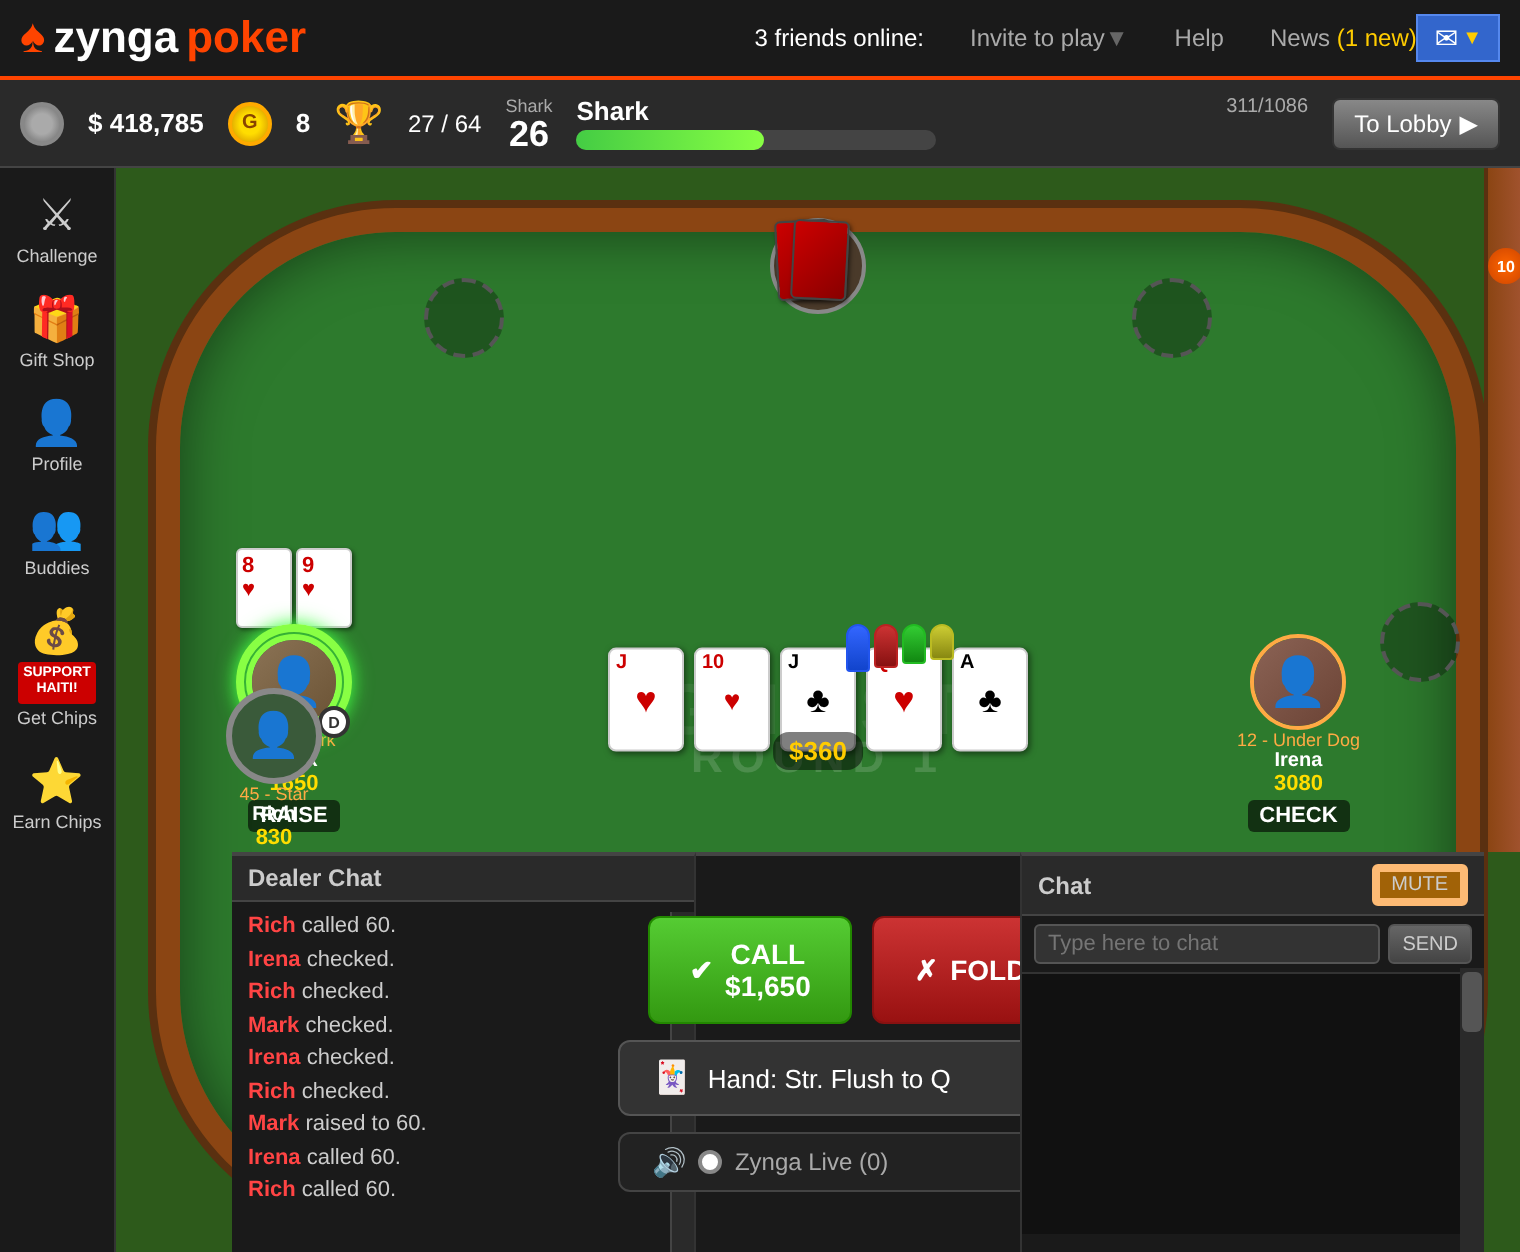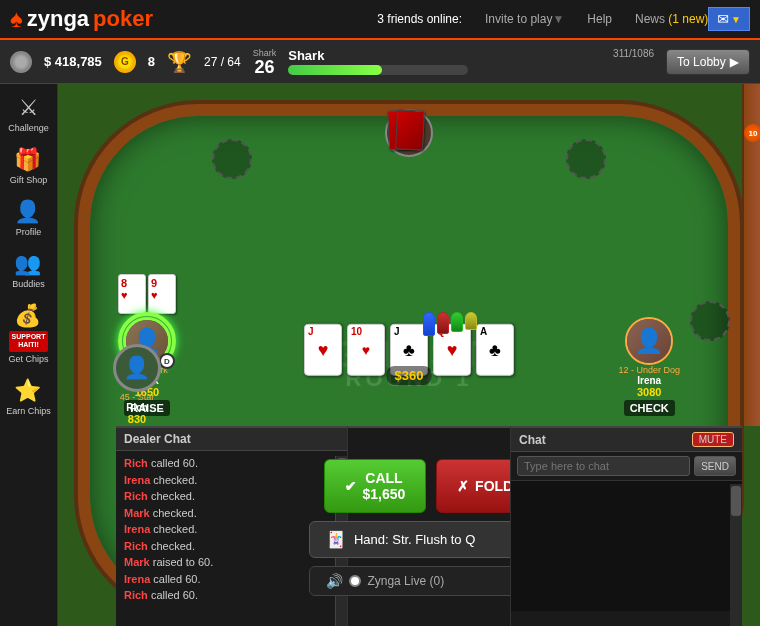--- a/index.html
+++ b/index.html
@@ -440,22 +440,22 @@
       color: #ccc;
       font-size: 12px;
       font-weight: bold;
       padding: 4px 8px;
       border-bottom: 1px solid #444;
       display: flex;
       justify-content: space-between;
       align-items: center;
     }
     .mute-btn {
-      background: #b91c1c;
-      border: 1px solid #fdba74;
+      background: #a16207;
+      border: 4px solid #fdba74;
       border-radius: 3px;
       padding: 1px 6px;
       color: #ccc;
       font-size: 10px;
       cursor: pointer;
     }
     .chat-input-row {
       display: flex;
       padding: 4px 6px;
       gap: 4px;

